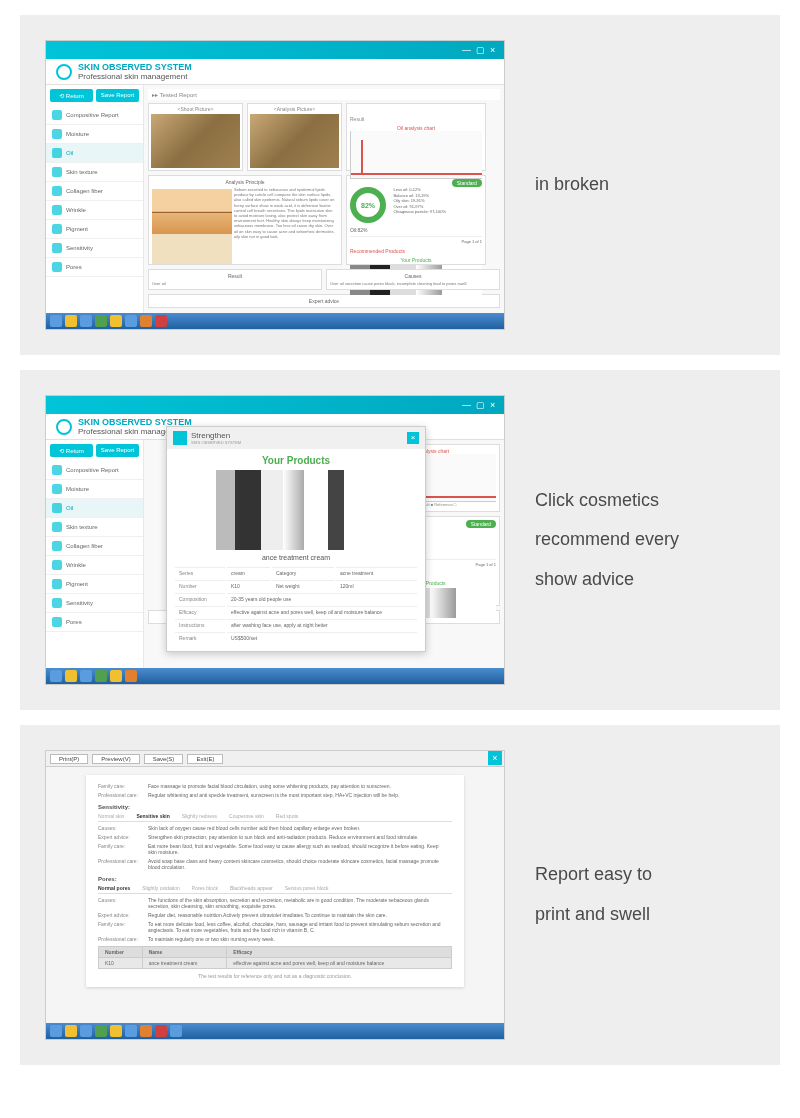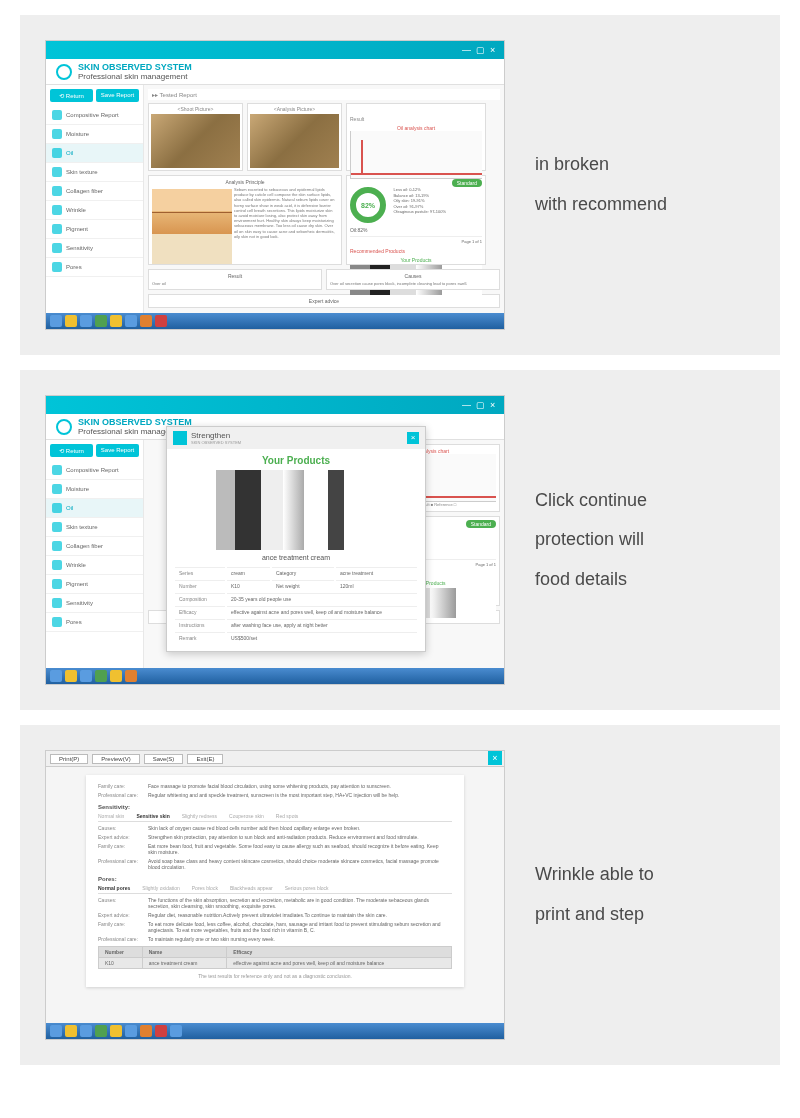--- a/index.html
+++ b/index.html
@@ -217,21 +217,20 @@
       <div class="task-icon"></div>
       <div class="task-icon green"></div>
       <div class="task-icon yellow"></div>
       <div class="task-icon"></div>
       <div class="task-icon orange"></div>
       <div class="task-icon red"></div>
     </div>
   </div>
   <div class="caption">
     <div>in broken</div>
-    <div>with recommend</div>
   </div>
 </div>
 
 <div class="panel">
   <div class="screenshot">
     <div class="titlebar">
       <span>—</span>
       <span>▢</span>
       <span>×</span>
     </div>
@@ -369,23 +368,23 @@
     <div class="taskbar">
       <div class="task-icon"></div>
       <div class="task-icon yellow"></div>
       <div class="task-icon"></div>
       <div class="task-icon green"></div>
       <div class="task-icon yellow"></div>
       <div class="task-icon orange"></div>
     </div>
   </div>
   <div class="caption">
-    <div>Click continue</div>
-    <div>protection will</div>
-    <div>food details</div>
+    <div>Click cosmetics</div>
+    <div>recommend every</div>
+    <div>show advice</div>
   </div>
 </div>
 
 <div class="panel">
   <div class="screenshot">
     <div class="print-toolbar">
       <div class="print-btn">Print(P)</div>
       <div class="print-btn">Preview(V)</div>
       <div class="print-btn">Save(S)</div>
       <div class="print-btn">Exit(E)</div>
@@ -472,16 +471,16 @@
       <div class="task-icon"></div>
       <div class="task-icon green"></div>
       <div class="task-icon yellow"></div>
       <div class="task-icon"></div>
       <div class="task-icon orange"></div>
       <div class="task-icon red"></div>
       <div class="task-icon"></div>
     </div>
   </div>
   <div class="caption">
-    <div>Wrinkle able to</div>
-    <div>print and step</div>
+    <div>Report easy to</div>
+    <div>print and swell</div>
   </div>
 </div>
 
 </body></html>

